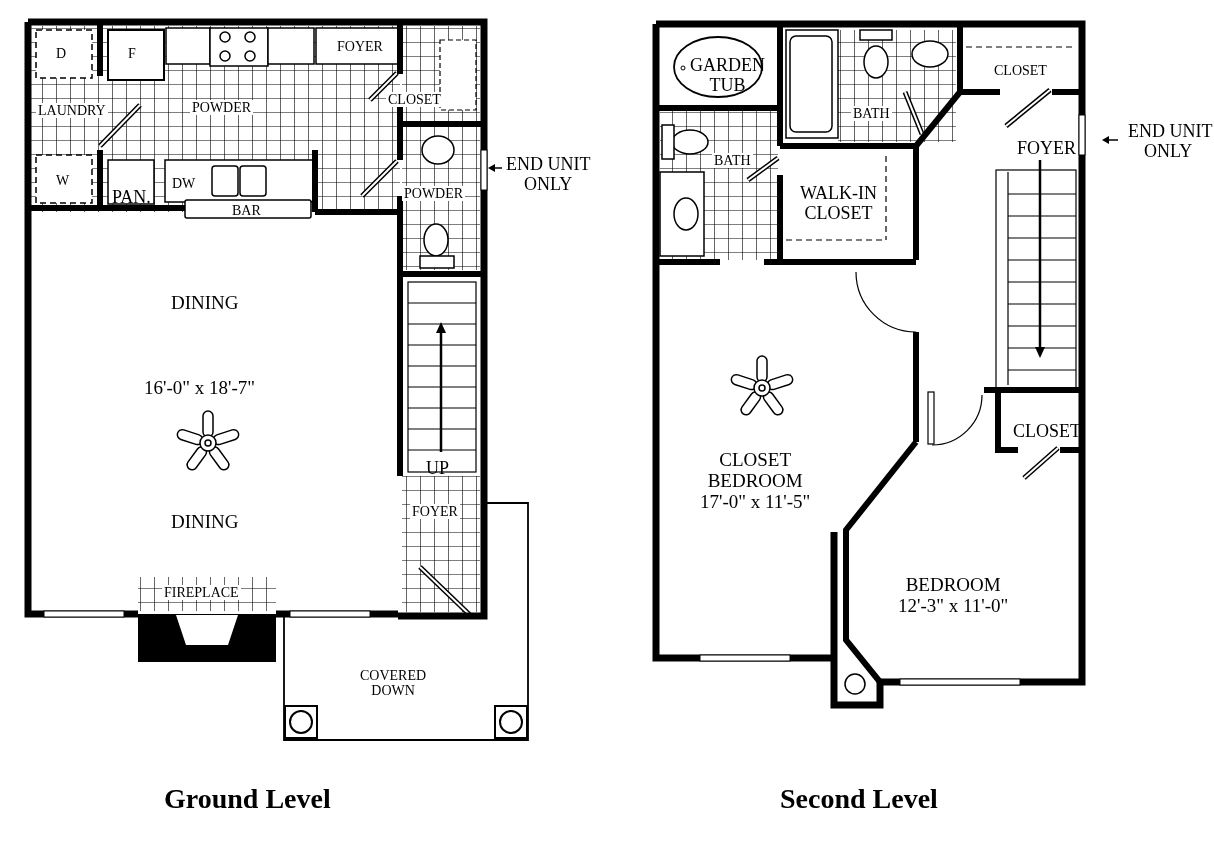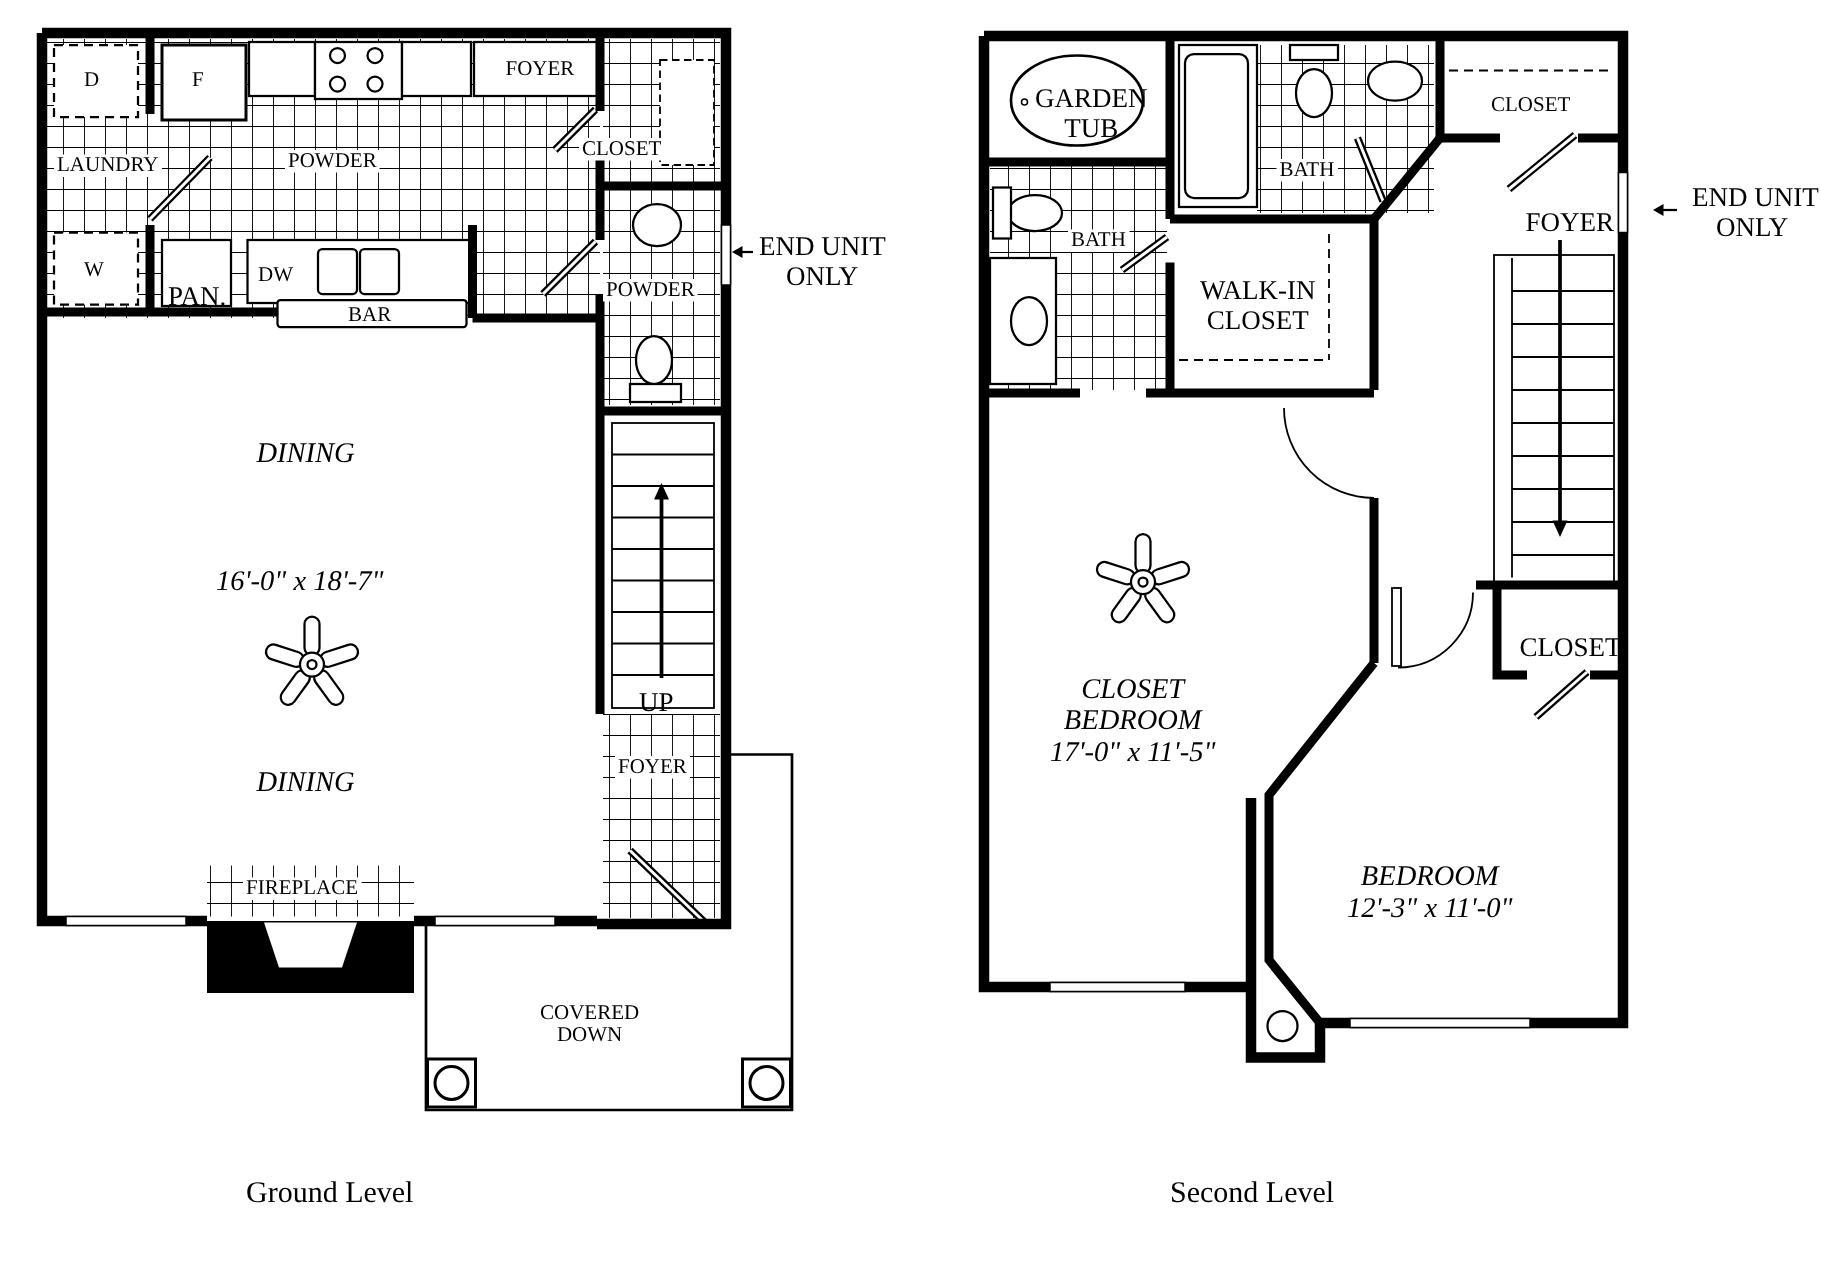--- a/index.html
+++ b/index.html
@@ -3,22 +3,22 @@
 <meta charset="utf-8">
 <style>
   html, body { margin:0; padding:0; background:#ffffff; }
   body { width:1214px; height:844px; position:relative; overflow:hidden;
          font-family:"Liberation Serif", "DejaVu Serif", serif; color:#000; }
   svg { position:absolute; left:0; top:0; }
   .lbl { position:absolute; font-family:"Liberation Serif","DejaVu Serif",serif;
          color:#000; white-space:nowrap; text-align:center; line-height:1.1; }
   .s14 { font-size:14px; }
   .s13 { font-size:18px; }
-  .s18 { font-size:19px;font-style:italic; }
-  .caption { font-size:20px; font-weight:normal; }
+  .s18 { font-size:19px; }
+  .caption { font-size:28px; font-weight:bold; }
   .bg-w { background:#fff; padding:0 2px; }
 </style>
 </head>
 <body>
 
 <svg width="1214" height="844" viewBox="0 0 1214 844">
   <defs>
     <pattern id="tile" width="14" height="14" patternUnits="userSpaceOnUse">
       <rect width="14" height="14" fill="#fff"></rect>
       <path d="M0 0H14M0 0V14" stroke="#000" stroke-width="1.2"></path>

